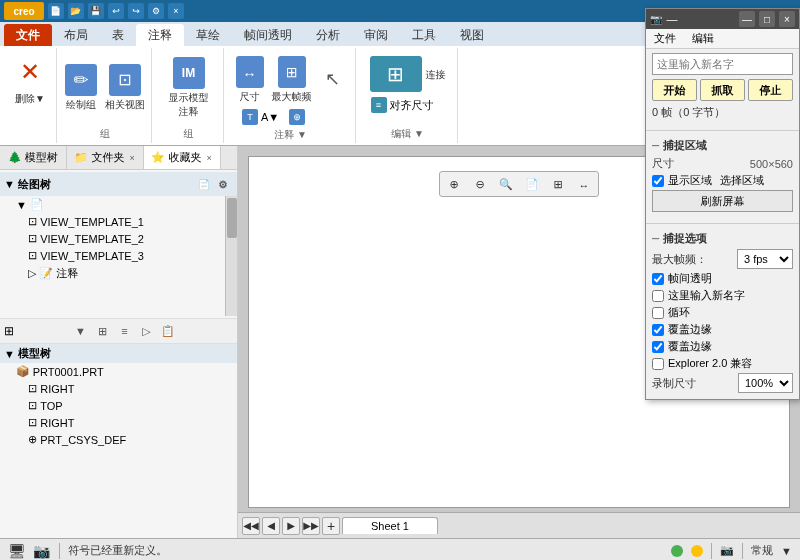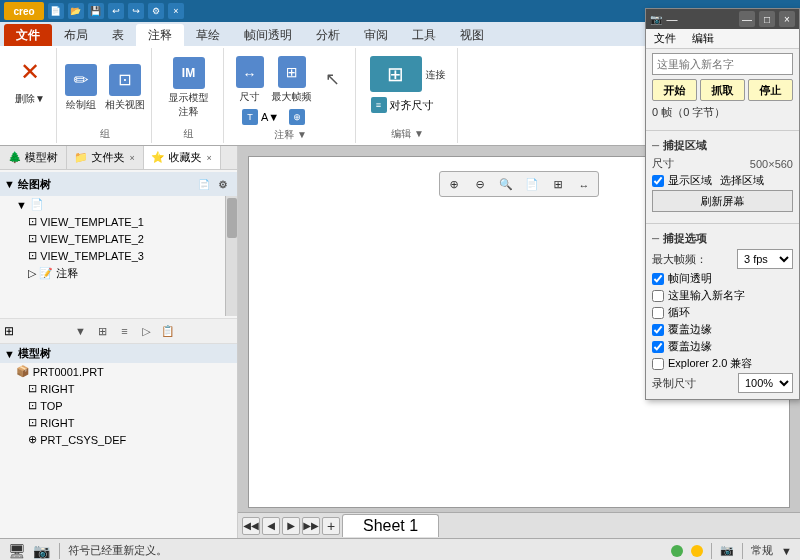--- a/index.html
+++ b/index.html
@@ -287,26 +287,26 @@
     .sheet-nav-btn {
       width: 18px; height: 18px;
       display: flex; align-items: center; justify-content: center;
       font-size: 10px; color: #333;
       cursor: pointer;
       border: 1px solid #aaa;
       border-radius: 2px;
       background: #f0f0f0;
     }
     .sheet-tab {
-      padding: 2px 20px;
+      padding: 2px 28px;
       background: #e8e8e8;
       border: 1px solid #aaa;
       border-bottom: none;
       border-radius: 3px 3px 0 0;
-      font-size: 16px;
+      font-size: 11px;
       cursor: pointer;
     }
     .sheet-tab.active {
       background: white;
     }
     .sheet-add-btn {
       width: 18px; height: 18px;
       display: flex; align-items: center; justify-content: center;
       font-size: 14px; color: #333;
       cursor: pointer;

